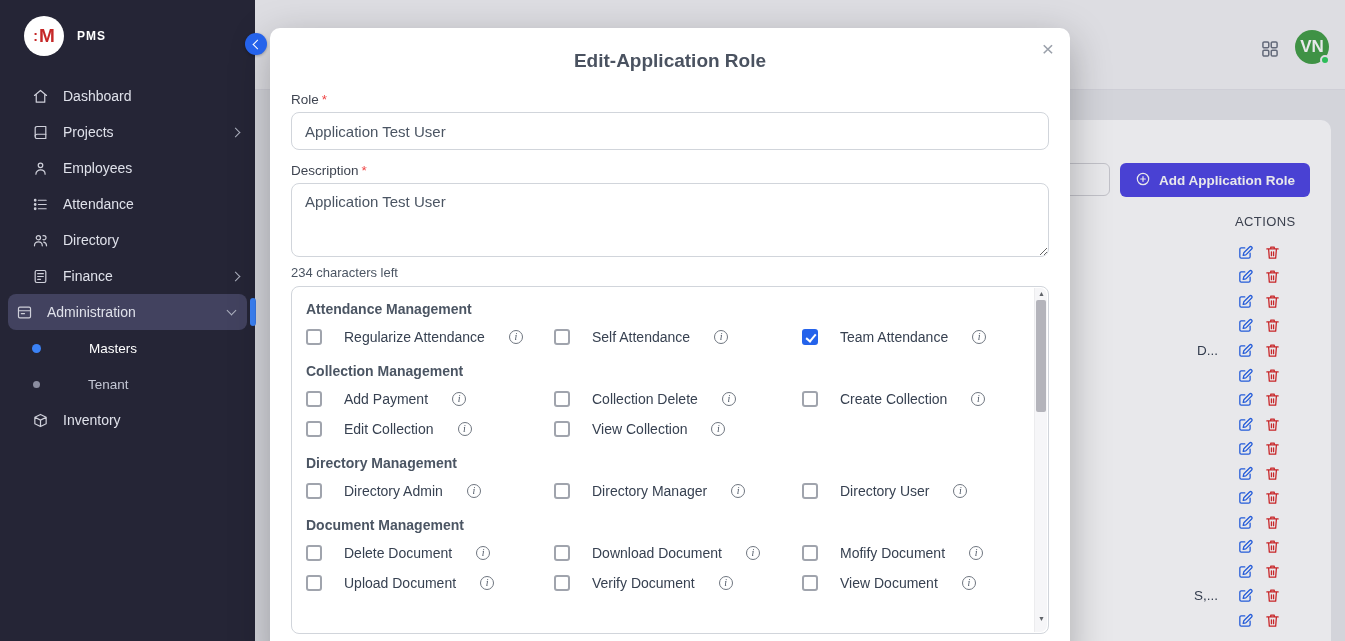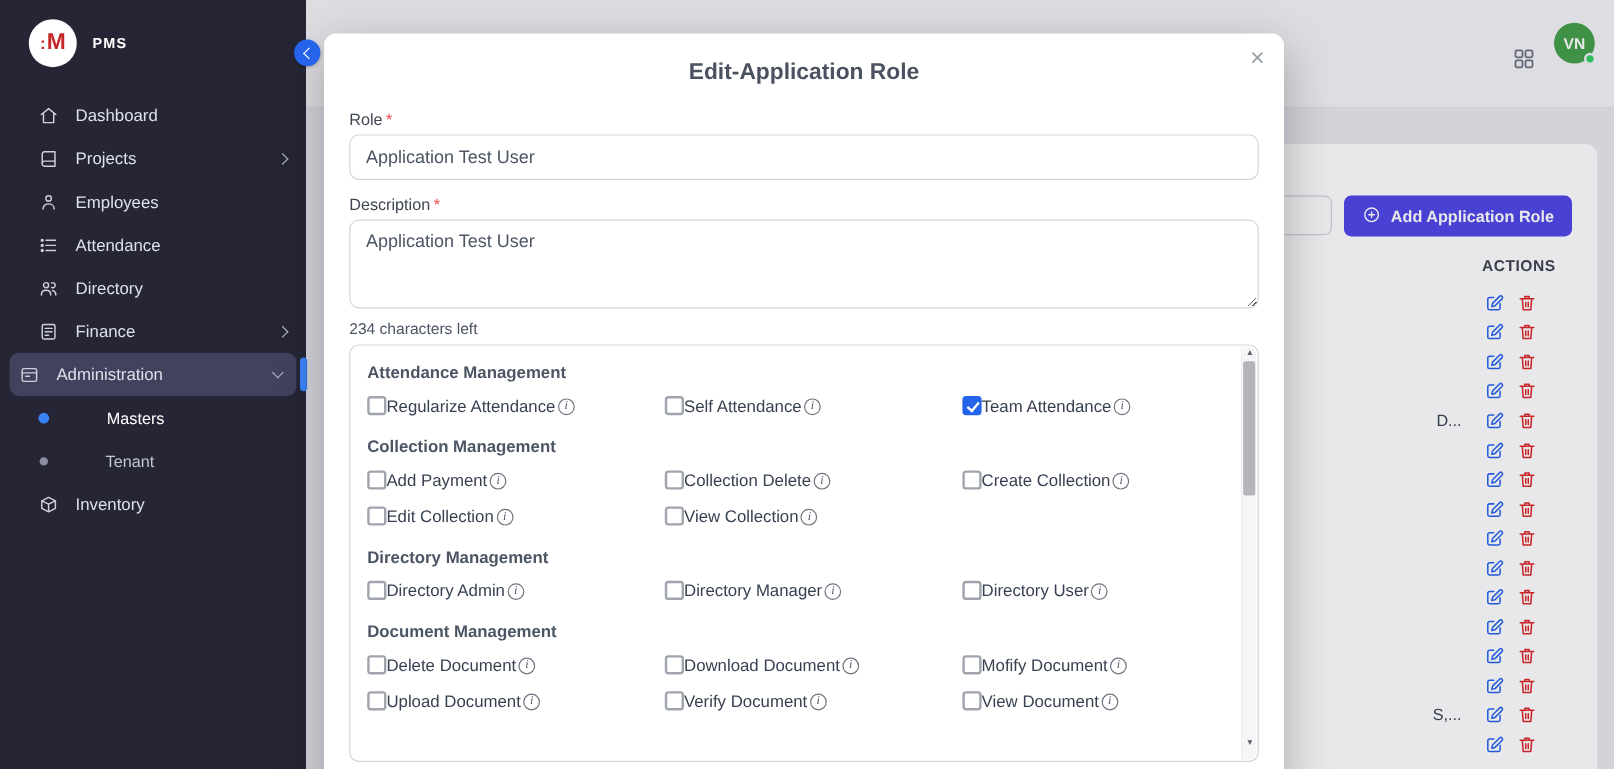--- a/index.html
+++ b/index.html
@@ -27,28 +27,28 @@
   .side-sub.active .sub-label { color:#ffffff; }
   .active-bar { position:absolute; left:250px; top:298px; width:6px; height:28px; border-radius:3px; background:#3b82f6; }
 
   .collapse-btn { position:absolute; left:245px; top:33px; width:22px; height:22px; border-radius:50%; background:#2563eb; display:flex; align-items:center; justify-content:center; z-index:40; cursor:pointer; box-shadow:0 1px 3px rgba(0,0,0,.3); }
 
   
   .main { position:absolute; left:255px; right:0; top:0; bottom:0; }
   .topbar { position:absolute; left:0; right:0; top:0; height:90px; background:#f3f3f5; border-bottom:1px solid #e2e3e8; }
   .grid-btn { position:absolute; right:65px; top:39px; width:20px; height:20px; color:#6b7280; cursor:pointer; }
   .grid-btn svg { width:20px; height:20px; }
-  .avatar { position:absolute; right:16px; top:19px; width:34px; height:34px; border-radius:50%; background:#43a047; color:#fff; font-size:13px; font-weight:700; display:flex; align-items:center; justify-content:center; cursor:pointer; }
+  .avatar { position:absolute; right:16px; top:30px; width:34px; height:34px; border-radius:50%; background:#43a047; color:#fff; font-size:17px; font-weight:700; display:flex; align-items:center; justify-content:center; cursor:pointer; }
   .status-dot { position:absolute; right:-1px; bottom:-1px; width:10px; height:10px; border-radius:50%; background:#2fd05d; border:2px solid #f3f3f5; }
   .content { position:absolute; left:0; right:0; top:90px; bottom:0; background:#e8e9ed; }
   .card { position:absolute; left:30px; top:30px; right:14px; bottom:-12px; background:#fff; border-radius:10px; }
   .search-stub { position:absolute; left:740px; top:43px; width:85px; height:33px; border:1px solid #d4d4d8; border-radius:6px; background:#fff; outline:none; }
   .add-role-btn { position:absolute; left:835px; top:43px; height:34px; padding:0 15px; display:flex; align-items:center; gap:8px; background:var(--accent,#4f46e5); color:#fff; font-size:13.5px; font-weight:700; font-family:inherit; border:none; border-radius:6px; cursor:pointer; }
   .add-role-btn svg { width:16px; height:16px; }
-  .actions-header { position:absolute; left:950px; top:94px; font-size:13px; font-weight:700; color:#3f4551; letter-spacing:.4px; }
+  .actions-header { position:absolute; left:950px; top:94px; font-size:13px; font-weight:400; color:#3f4551; letter-spacing:.4px; }
   #bg-rows { position:absolute; top:120px; right:50px; width:270px; }
   .bg-row { height:24.55px; display:flex; align-items:center; justify-content:flex-end; gap:10px; }
   .row-text { font-size:13.5px; color:#374151; margin-right:9px; }
   .icon-btn { display:inline-flex; width:17px; height:17px; cursor:pointer; }
   .icon-btn svg { width:17px; height:17px; }
   .overlay { position:absolute; inset:0; background:rgba(33,33,55,0.10); z-index:10; pointer-events:none; }
 
   
   .modal { position:absolute; left:270px; top:28px; width:800px; height:640px; background:#fff; border-radius:10px; box-shadow:0 12px 40px rgba(0,0,0,.28); z-index:30; }
   .close-btn { position:absolute; top:10px; right:16px; font-size:21px; color:#9aa0aa; cursor:pointer; line-height:1; }
@@ -56,21 +56,21 @@
   .modal-body { padding:0 21px; }
   .field-label { display:block; margin-top:20px; font-size:13.5px; color:#3f4551; }
   .field-label.desc { margin-top:13px; }
   .req { color:#ef4444; margin-left:3px; }
   .text-input { width:100%; height:38px; margin-top:5px; border:1px solid #d1d5db; border-radius:8px; padding:0 13px; font-size:15px; color:#4b5563; font-family:inherit; background:#fff; outline:none; }
   .text-area { width:100%; height:74px; margin-top:5px; border:1px solid #d1d5db; border-radius:8px; padding:9px 13px; font-size:15px; color:#4b5563; font-family:inherit; background:#fff; outline:none; }
   .chars-left { text-align:left; font-size:13px; color:#4b5563; margin-top:4px; }
   .perm-panel { position:relative; margin-top:6px; border:1px solid #d1d5db; border-radius:8px; height:348px; overflow:hidden; padding:12px 34px 12px 14px; }
   .perm-section-title { font-size:14px; font-weight:700; color:#4b5563; margin:2px 0 12px; }
   .perm-grid { display:grid; grid-template-columns:248px 248px auto; row-gap:14px; margin-bottom:18px; }
-  .perm-item { display:flex; align-items:flex-end; gap:0; font-size:14px; color:#374151; cursor:default; }
+  .perm-item { display:flex; align-items:center; gap:22px; font-size:14px; color:#374151; cursor:default; }
   .cb { position:relative; width:16px; height:16px; border:2px solid #a0a4ad; border-radius:3px; flex:none; cursor:pointer; }
   .cb.checked { background:var(--check,#2563eb); border-color:var(--check,#2563eb); }
   .cb.checked::after { content:""; position:absolute; left:4px; top:0.5px; width:4px; height:8px; border-right:2px solid #fff; border-bottom:2px solid #fff; transform:rotate(40deg); }
   .info { width:14px; height:14px; border:1px solid #6f7680; border-radius:50%; color:#4b5563; font-size:10px; line-height:1; display:inline-flex; align-items:center; justify-content:center; font-style:italic; font-family:"Liberation Serif", serif; margin-left:2px; flex:none; cursor:pointer; }
   .sb-track { position:absolute; top:1px; bottom:1px; right:1px; width:13px; background:#f6f6f8; border-left:1px solid #ececee; border-radius:0 7px 7px 0; }
   .sb-thumb { position:absolute; top:12px; left:1px; width:10px; height:112px; background:#b4b4bb; border-radius:2px; cursor:pointer; }
   .sb-up, .sb-down { position:absolute; left:0; width:13px; text-align:center; font-size:7px; color:#5f6368; cursor:pointer; }
   .sb-up { top:2px; }
   .sb-down { bottom:10px; }
 </style>

